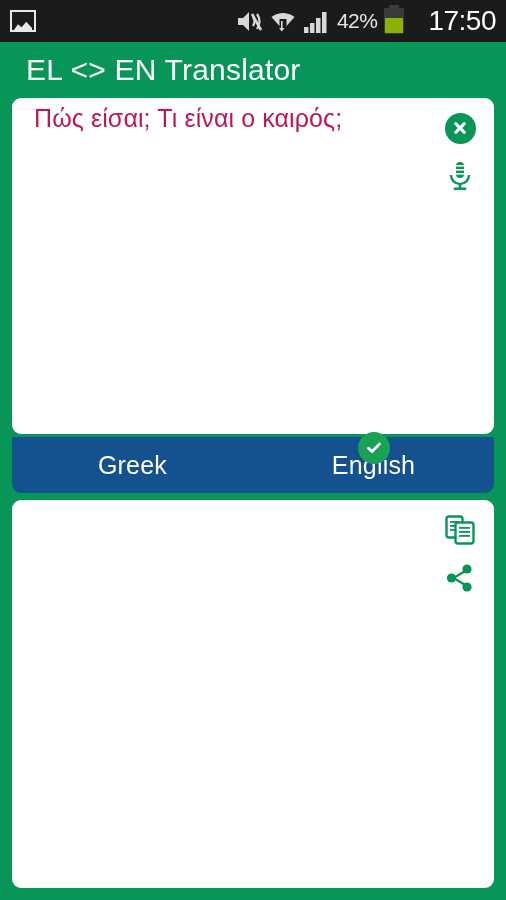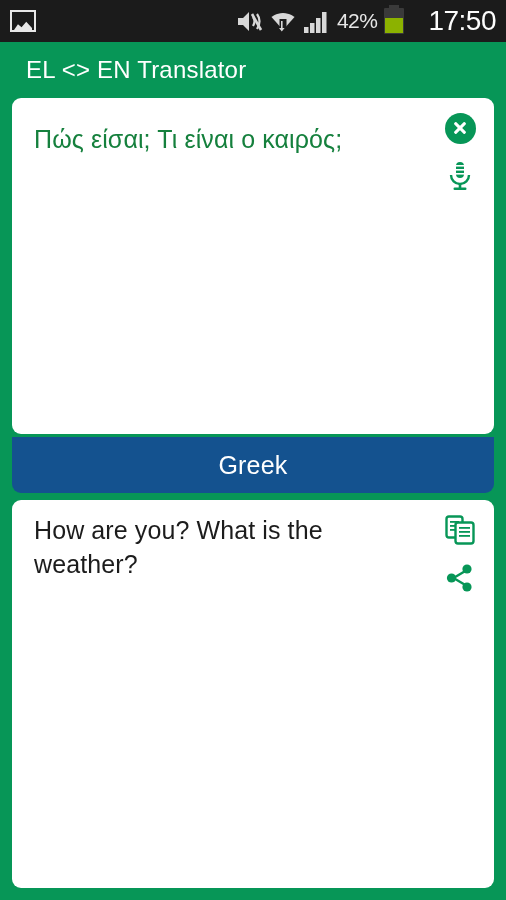--- a/index.html
+++ b/index.html
@@ -52,37 +52,37 @@
   }
 
   
   .appbar {
     position:absolute; top:42px; left:0;
     width:506px; height:56px;
     background:#079657;
     display:flex; align-items:center;
   }
   .appbar-title {
-    color:#ffffff; font-size:24px; padding-left:26px;
+    color:#ffffff; font-size:30px; padding-left:26px;
     font-weight:400; letter-spacing:0.2px;
   }
 
   
   .card {
     position:absolute;
     background:#ffffff;
     border-radius:9px;
     left:12px; width:482px;
   }
   .card-input  { top:98px;  height:336px; }
   .card-output { top:500px; height:388px; }
 
   .src-text {
-    position:absolute; left:22px; top:25px; right:66px;
-    font-size:25px; color:#15803d; line-height:1.32;
+    position:absolute; left:22px; top:4px; right:66px;
+    font-size:25px; color:#be185d; line-height:1.32;
     letter-spacing:0.1px;
   }
   .out-text {
     position:absolute; left:22px; top:14px; right:66px;
     font-size:25px; color:#1c1c1c; line-height:1.35;
     letter-spacing:0.1px;
   }
 
   
   .icon-btn {
@@ -197,24 +197,33 @@
         <rect x="8.5" y="27.5" width="13" height="2.5" rx="1.2" fill="#079657"></rect>
       </svg>
     </span>
   </div>
 </div>
 
 <div class="langbar">
   <div class="lang-item">
     <span class="label">Greek</span>
   </div>
+  <div class="lang-item">
+    <span class="label">
+      <span class="check-badge">
+        <svg width="18" height="18" viewBox="0 0 18 18">
+          <path d="M3.5 9.2 L7 12.6 L14.5 5" fill="none" stroke="#ffffff" stroke-width="2.8" stroke-linecap="round" stroke-linejoin="round"></path>
+        </svg>
+      </span>
+      <span>English</span>
+    </span>
+  </div>
 </div>
 
 <div class="card card-output">
-  <div class="out-text">How are you? What is the weather?</div>
 
   <div class="icon-btn btn-copy">
     <span>
       <svg width="32" height="32" viewBox="0 0 32 32">
         <rect x="2.5" y="2.5" width="16" height="21" rx="2.5" fill="none" stroke="#079657" stroke-width="2.4"></rect>
         <rect x="6" y="7" width="9" height="1.8" fill="#079657"></rect>
         <rect x="6" y="11" width="9" height="1.8" fill="#079657"></rect>
         <rect x="6" y="15" width="9" height="1.8" fill="#079657"></rect>
         <rect x="11.5" y="8.5" width="18" height="21" rx="2.5" fill="#ffffff" stroke="#079657" stroke-width="2.4"></rect>
         <rect x="15" y="13" width="11" height="1.8" fill="#079657"></rect>

